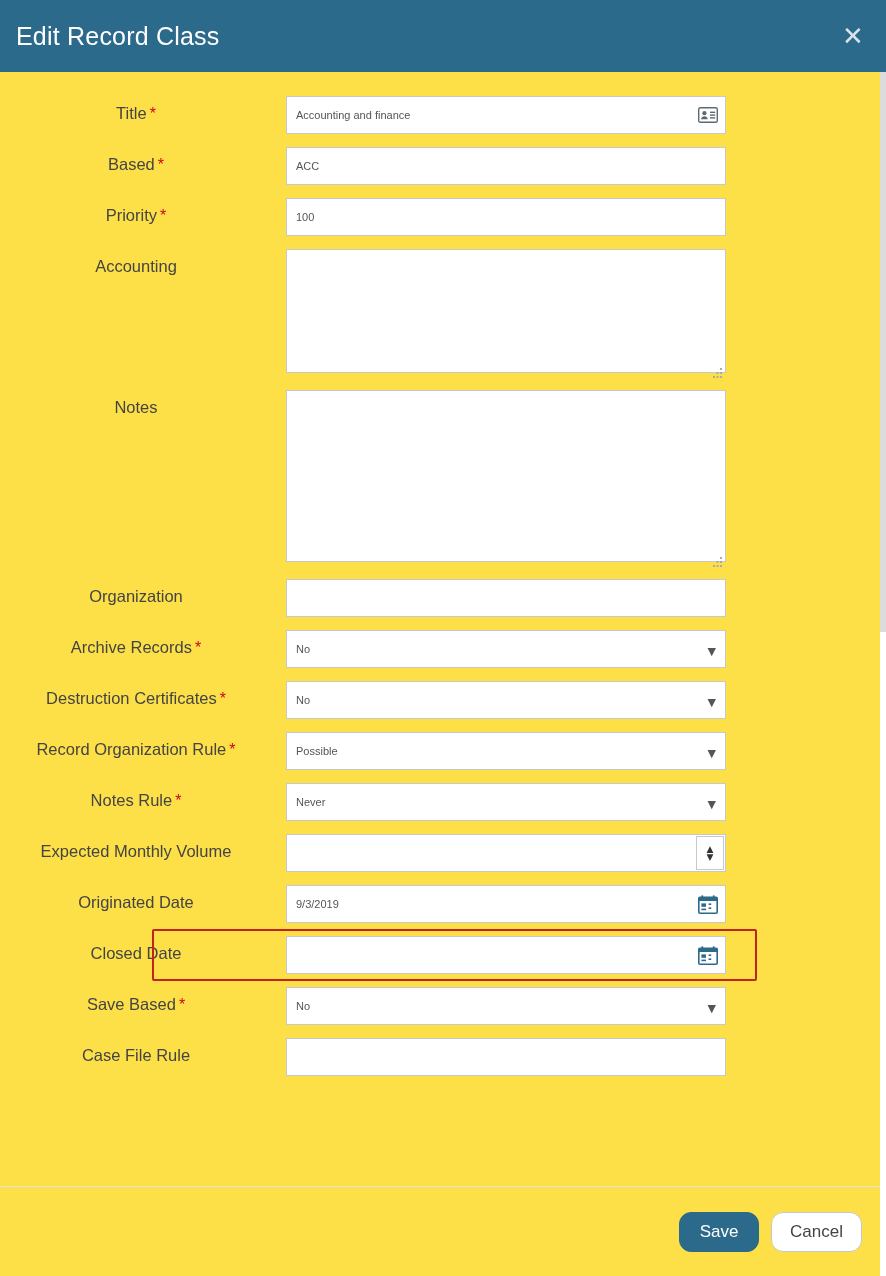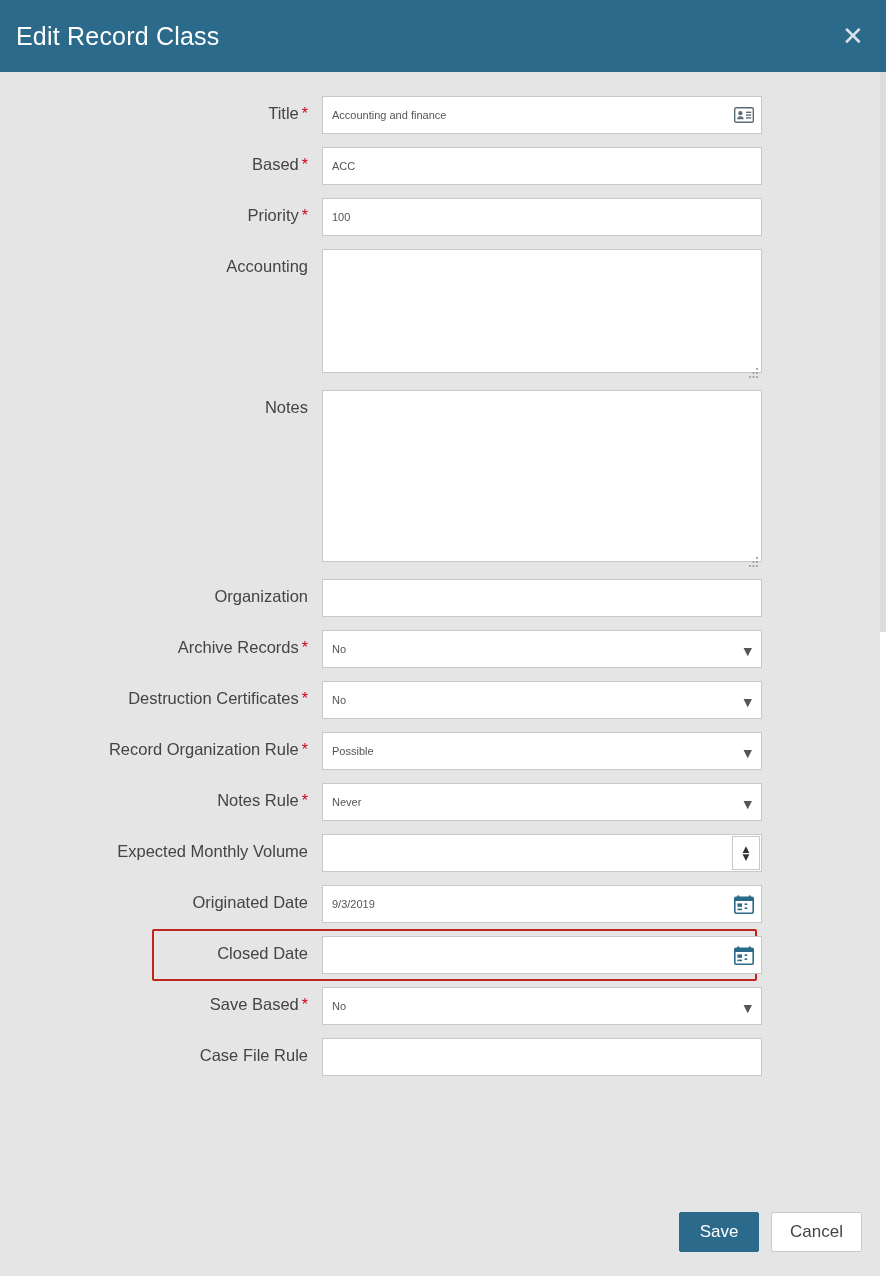--- a/index.html
+++ b/index.html
@@ -5,21 +5,21 @@
   * { box-sizing: border-box; }
   html, body {
     margin: 0; padding: 0;
     background: #ffffff;
     font-family: "Liberation Sans", sans-serif;
   }
   #dialog {
     position: relative;
     width: 886px;
     height: 1276px;
-    background: #e5e5e5;
+    background: #fde047;
     overflow: hidden;
     display: flex;
     flex-direction: column;
   }
   
   .dlg-header {
     height: 72px;
     background: #2b6a8a;
     color: #ffffff;
     display: flex;
@@ -52,27 +52,26 @@
     padding: 24px 0 0 0;
     overflow: hidden;
   }
   .form-row {
     display: flex;
     align-items: flex-start;
     margin-bottom: 13px;
   }
   .lbl {
     width: 286px;
-    text-align: right;
+    text-align: center;
     padding-right: 14px;
     padding-top: 8px;
     font-size: 16.5px;
     color: #444444;
     white-space: nowrap;
-    margin-left: 36px;
   }
   .req {
     color: #d0021b;
     margin-left: 3px;
     font-size: 16px;
   }
   .fieldwrap {
     position: relative;
     width: 440px;
   }
@@ -166,21 +165,21 @@
     align-items: center;
     justify-content: flex-end;
     padding-right: 24px;
     gap: 12px;
   }
   .btn {
     height: 40px;
     min-width: 80px;
     font-size: 17px;
     font-family: "Liberation Sans", sans-serif;
-    border-radius: 2px;
+    border-radius: 12px;
     cursor: pointer;
     padding: 0 18px;
   }
   .btn-primary {
     background: #2b6a8a;
     border: 1px solid #2b6a8a;
     color: #ffffff;
   }
   .btn-secondary {
     background: #ffffff;

